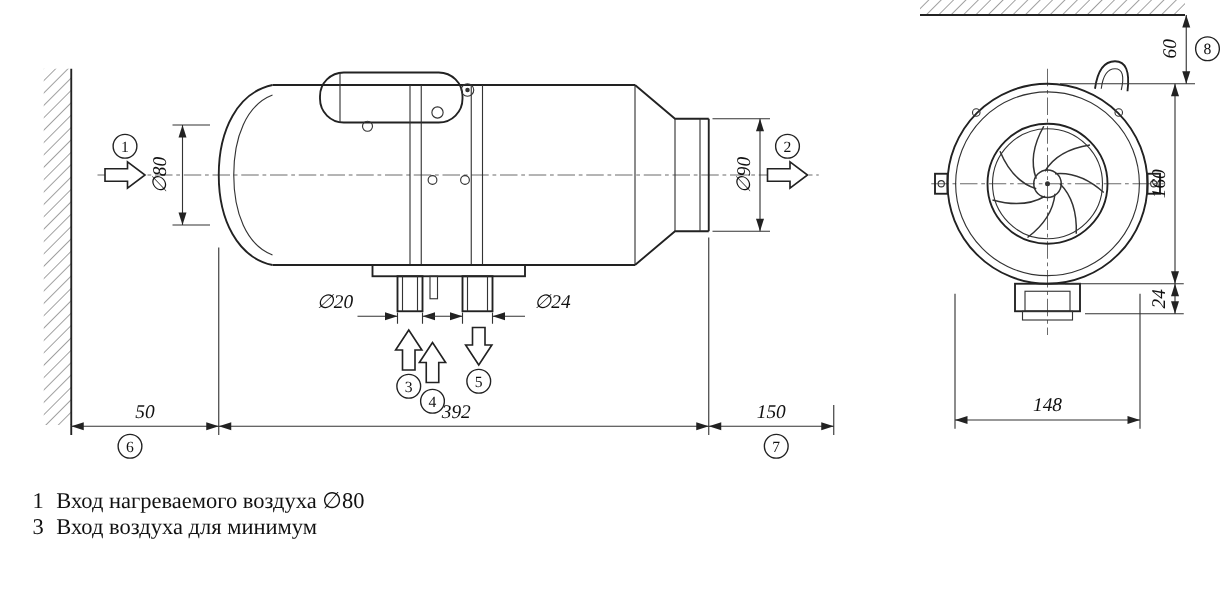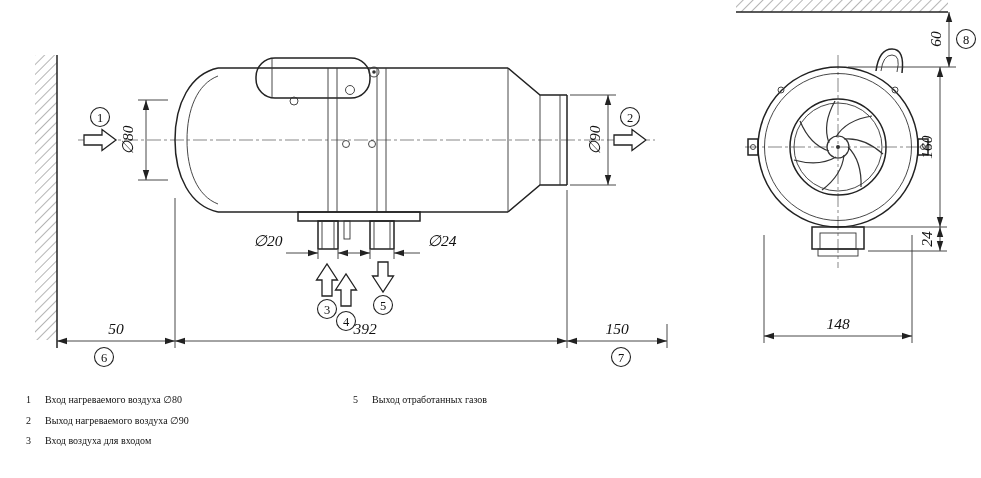--- a/index.html
+++ b/index.html
@@ -13,21 +13,21 @@
   .outline { stroke:#222; stroke-width:1.5; fill:none; }
   .detail { stroke:#333; stroke-width:0.9; fill:none; }
   .arrowhead { fill:#222; stroke:none; }
   .blockarrow { fill:#fff; stroke:#222; stroke-width:1.3; }
   .callout-circle { fill:#fff; stroke:#222; stroke-width:1.1; }
   .centerline { stroke:#555; stroke-width:0.7; fill:none; stroke-dasharray:14 3 3 3; }
   .legend { position:absolute; top:390px; left:0; width:981px; }
   .legend-col { position:absolute; top:0; }
   .left-col { left:26px; }
   .right-col { left:353px; }
-  .legend-row { line-height:20.5px; font-size:10px; color:#111; white-space:nowrap; }
+  .legend-row { line-height:20.5px; font-size:18px; color:#111; white-space:nowrap; }
   .legend-row.bold { font-weight:bold; }
   .lnum { display:inline-block; min-width:10px; margin-right:9px; }
 </style>
 </head>
 <body>
 
 <div class="page">
 
 <svg width="981" height="390" viewBox="0 0 981 390">
   <defs>
@@ -255,26 +255,20 @@
     </g>
   </g>
 </svg>
 
 <div class="legend">
   <div class="legend-col left-col">
     <div class="legend-row">
       <span class="lnum">1</span><span>Вход нагреваемого воздуха ∅80</span>
     </div>
     <div class="legend-row">
-      <span class="lnum">2</span><span>Выход нагреваемого воздуха ∅90</span>
-    </div>
-    <div class="legend-row">
-      <span class="lnum">3</span><span>Вход воздуха для входом</span>
+      <span class="lnum">3</span><span>Вход воздуха для минимум</span>
     </div>
   </div>
   <div class="legend-col right-col">
-    <div class="legend-row">
-      <span class="lnum">5</span><span>Выход отработанных газов</span>
-    </div>
   </div>
 </div>
 
 </div>
 
 </body></html>

